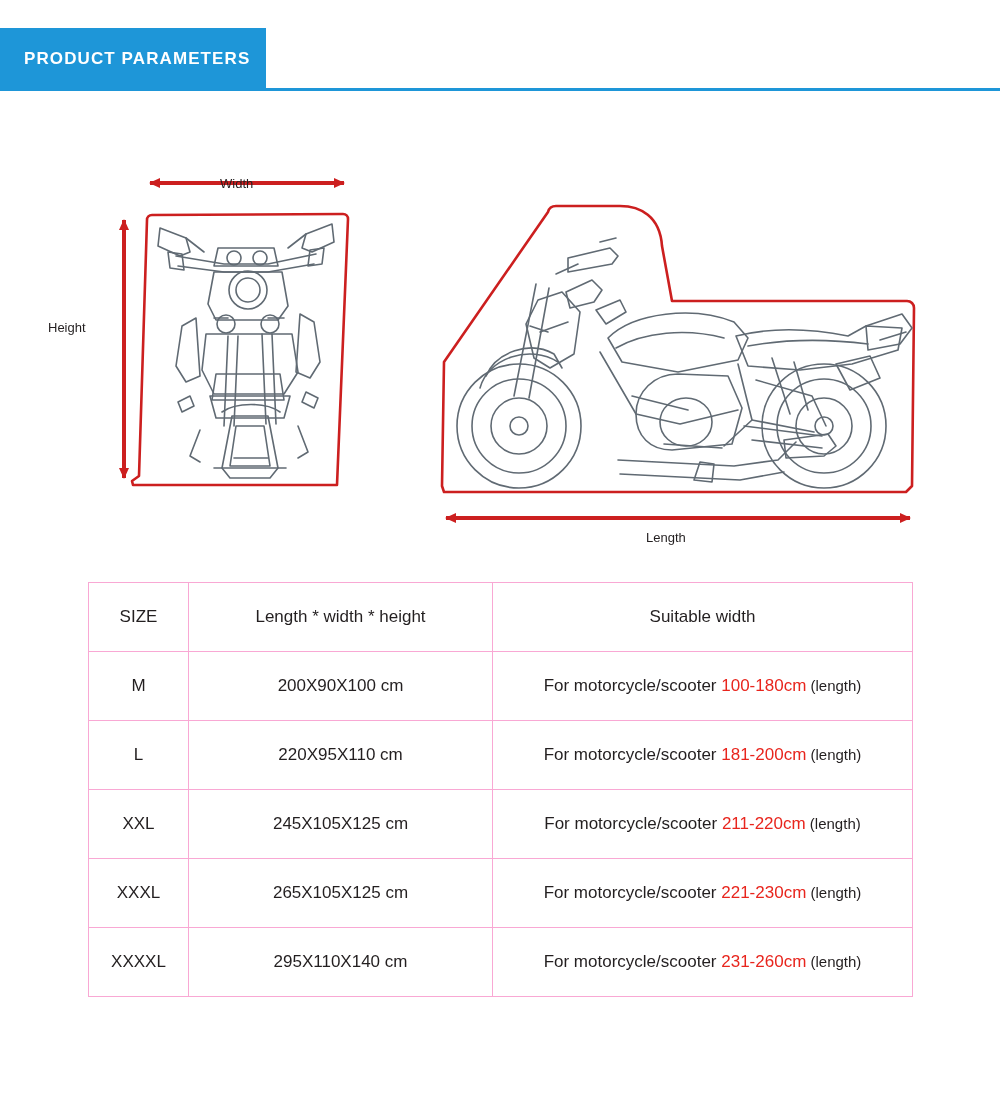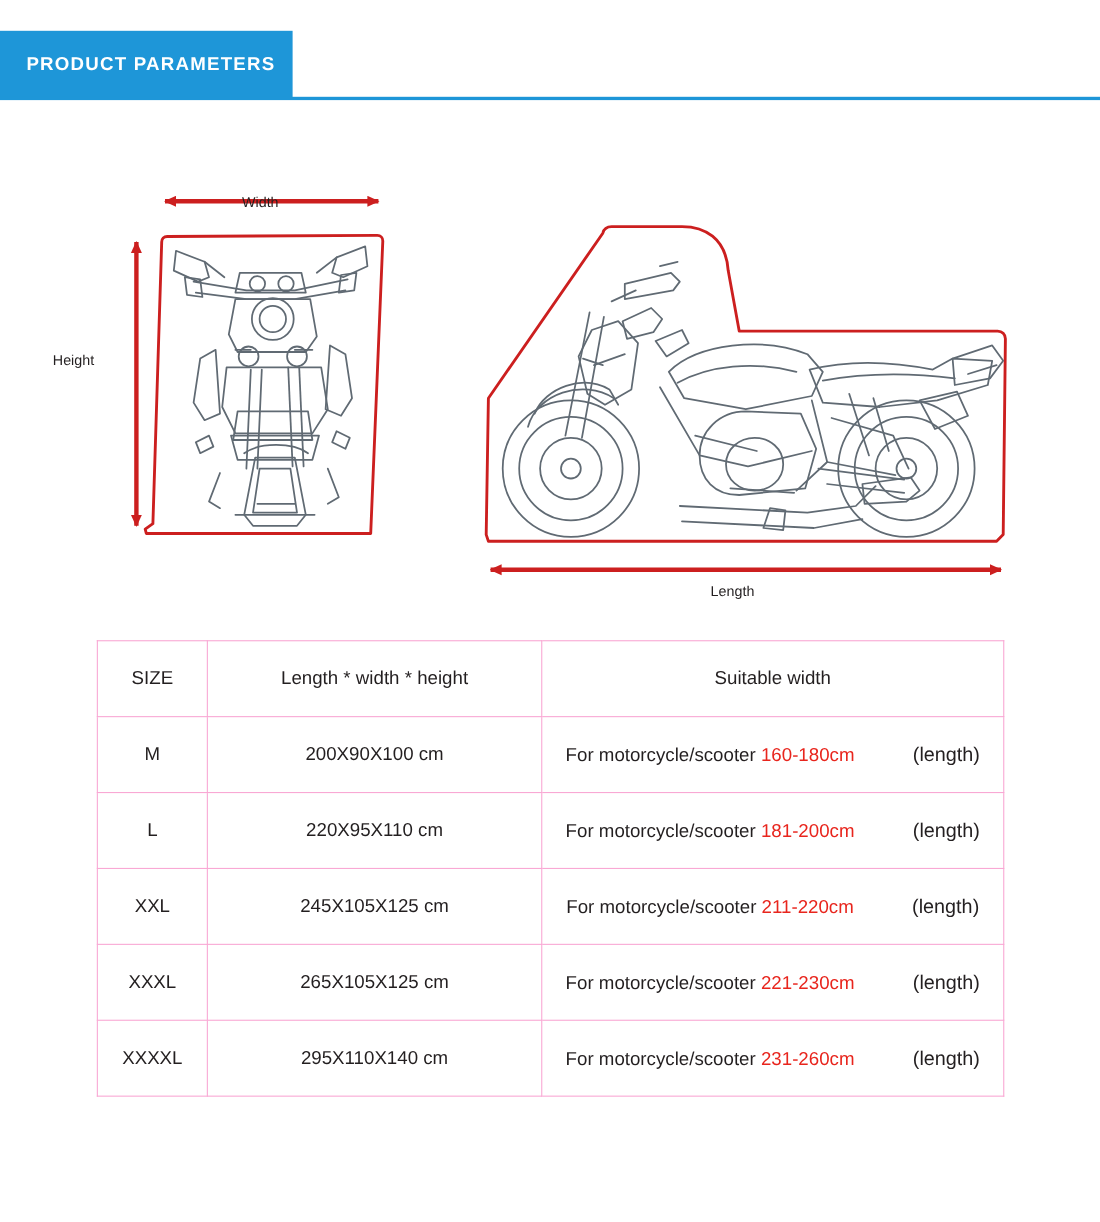--- a/index.html
+++ b/index.html
@@ -88,21 +88,21 @@
     font-size: 17px;
     color: #231f20;
     padding: 0 4px;
   }
   col.c1 { width: 100px; }
   col.c2 { width: 304px; }
   col.c3 { width: 420px; }
 
   table.spec thead td { font-size: 17px; }
   .red { color: #e8251d; }
-  .small-note { font-size: 18px; padding-left: 48px; }
+  .small-note { font-size: 15px; }
   .cell-suitable { font-size: 16px; }
 </style>
 </head>
 <body>
 
 <div class="page">
 
   <div class="header-wrap">
     <div class="header-tab"></div>
     <div class="header-tab-label">PRODUCT PARAMETERS</div>
@@ -273,21 +273,21 @@
         <tr>
           <td>SIZE</td>
           <td>Length * width * height</td>
           <td>Suitable width</td>
         </tr>
       </thead>
       <tbody>
         <tr>
           <td>M</td>
           <td>200X90X100 cm</td>
-          <td class="cell-suitable"><span>For motorcycle/scooter </span><span class="red">160-180cm</span><span class="small-note"> (length)</span></td>
+          <td class="cell-suitable"><span>For motorcycle/scooter </span><span class="red">100-180cm</span><span class="small-note"> (length)</span></td>
         </tr>
         <tr>
           <td>L</td>
           <td>220X95X110 cm</td>
           <td class="cell-suitable"><span>For motorcycle/scooter </span><span class="red">181-200cm</span><span class="small-note"> (length)</span></td>
         </tr>
         <tr>
           <td>XXL</td>
           <td>245X105X125 cm</td>
           <td class="cell-suitable"><span>For motorcycle/scooter </span><span class="red">211-220cm</span><span class="small-note"> (length)</span></td>

